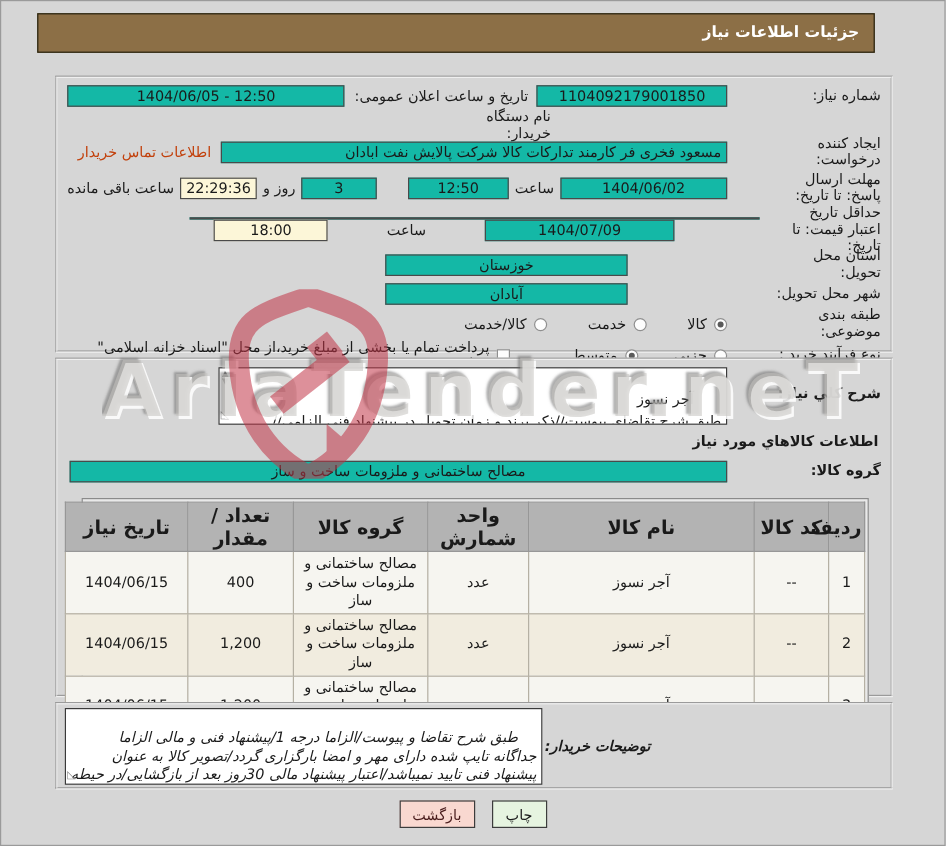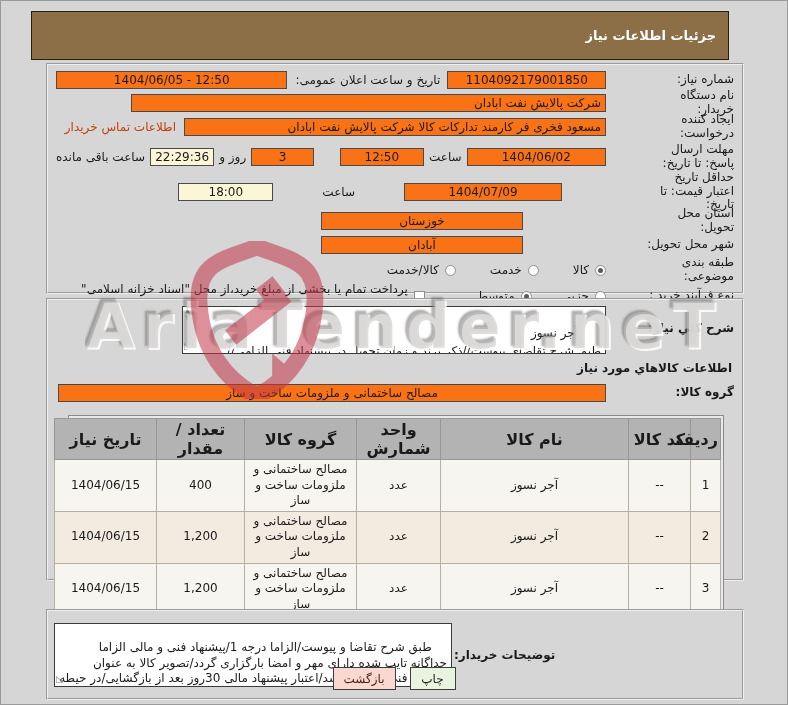--- a/index.html
+++ b/index.html
@@ -4,37 +4,37 @@
 <style>
   html,body{margin:0;padding:0;}
   body{
     width:788px;height:705px;position:relative;overflow:hidden;
     background:#d6d6d6;
     font-family:"DejaVu Sans","Liberation Sans",sans-serif;
     font-size:12px;color:#1a1a1a;
     border:1px solid #9a9a9a;box-sizing:border-box;
   }
   .titlebar{
-    position:absolute;left:30px;top:10px;width:698px;height:49px;
+    position:absolute;left:30px;top:10px;width:698px;height:33px;
     background:#8c6f46;border:1px solid #26220f;box-sizing:border-box;
     color:#ffffff;font-weight:bold;font-size:13px;
     display:flex;align-items:center;padding:0 12px;
   }
   .gbox{
     position:absolute;left:45px;width:698px;
     border:2px groove #efefef;box-sizing:border-box;background:#d6d6d6;
   }
   #boxA{top:62px;height:231px;padding:3px 8px;}
   #boxB{top:297px;height:283px;padding:6px 8px;}
-  #boxC{top:608px;height:91px;padding:4px 6px;display:flex;align-items:center;justify-content:flex-end;}
+  #boxC{top:584px;height:73px;padding:4px 6px;display:flex;align-items:center;justify-content:flex-end;font-style:italic;}
   .frow{display:flex;align-items:center;}
   .lab{color:#1a1a1a;}
   .labcol{width:90px;flex:0 0 90px;line-height:1.15;margin-left:38px;}
   .fld{
-    background:#f97316;border:1px solid #4a4a4a;box-sizing:border-box;
+    background:#14b8a6;border:1px solid #4a4a4a;box-sizing:border-box;
     height:18px;display:flex;align-items:center;padding:0 4px;overflow:hidden;
     white-space:nowrap;
   }
   .fld.center{justify-content:center;}
   .fld.num{direction:ltr;}
   .cream{background:#fcf6d8;}
   .link{color:#c2410c;cursor:pointer;white-space:nowrap;}
   .radio{width:11px;height:11px;border-radius:50%;border:1px solid #8f8f8f;background:#fdfdfd;display:inline-block;box-sizing:border-box;flex:0 0 11px;}
   .radio.sel::after{content:'';display:block;width:5px;height:5px;border-radius:50%;background:#5a5a5a;margin:2px;}
   .chk{width:11px;height:11px;border:1px solid #8f8f8f;background:#fdfdfd;display:inline-block;box-sizing:border-box;flex:0 0 11px;}
@@ -83,21 +83,21 @@
 
 <div class="gbox" id="boxA">
 
   <div class="frow" style="height:23px;">
     <span class="lab labcol">شماره نیاز:</span>
     <div class="fld center num" style="width:175px;">1104092179001850</div>
     <span class="lab" style="flex:0 0 152px;text-align:left;padding-left:8px;">تاریخ و ساعت اعلان عمومی:</span>
     <div class="fld center num" style="width:256px;">1404/06/05 - 12:50</div>
   </div>
 
-  <div class="frow" style="height:24px;">
+  <div class="frow" style="height:24px;flex-direction:column;">
     <span class="lab labcol">نام دستگاه خریدار:</span>
     <div class="fld" style="width:475px;">شرکت پالایش نفت ابادان</div>
   </div>
 
   <div class="frow" style="height:24px;">
     <span class="lab labcol">ایجاد کننده درخواست:</span>
     <div class="fld" style="width:422px;">مسعود فخری فر کارمند تدارکات کالا شرکت پالایش نفت ابادان</div>
     <span class="link" style="margin-right:8px;">اطلاعات تماس خریدار</span>
   </div>
 

